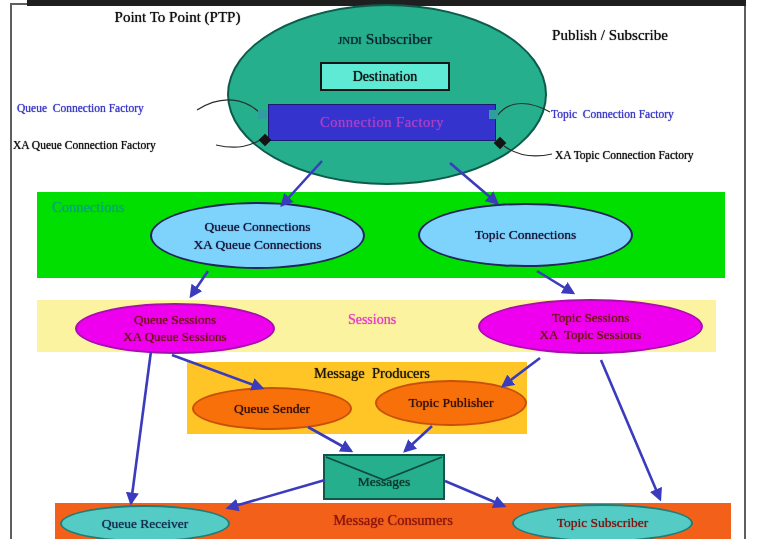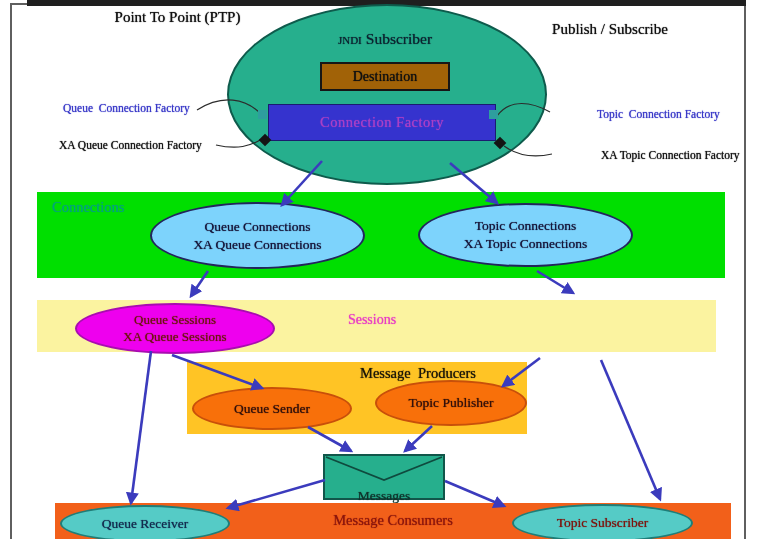--- a/index.html
+++ b/index.html
@@ -2,44 +2,44 @@
 <html><head>
 <meta charset="utf-8">
 <style>
   html,body{margin:0;padding:0;background:#ffffff;}
   #canvas{
     position:relative;width:762px;height:539px;background:#ffffff;overflow:hidden;
     font-family:"Liberation Serif",serif;font-weight:400;
   }
   .abs{position:absolute;}
   .smear{text-shadow:0 0 1px currentColor;}
-  .pre{white-space:pre;margin-left:46px;}
+  .pre{white-space:pre;}
   .center{text-align:center;}
   .ell{
     position:absolute;border-radius:50%;box-sizing:border-box;
     display:flex;flex-direction:column;align-items:center;justify-content:center;
     text-align:center;line-height:1.3;
   }
   .band{position:absolute;box-sizing:border-box;}
   .box{position:absolute;box-sizing:border-box;display:flex;align-items:center;justify-content:center;}
 
   
   #frame{left:10px;top:3px;width:736px;height:546px;border:2px solid #5f5f5f;box-sizing:border-box;}
   #topbar{left:27px;top:0;width:719px;height:6px;background:#1f1f1f;}
 
   
   #hdr-ptp{left:90px;top:9px;width:175px;font-size:15px;color:#111;}
-  #hdr-ps{left:535px;top:21px;width:150px;font-size:15px;color:#111;}
+  #hdr-ps{left:535px;top:27px;width:150px;font-size:15px;color:#111;}
 
   
   #jndi{left:227px;top:4px;width:316px;height:177px;background:#26AF8D;border:2px solid #0E5B4C;border-radius:50%;}
   #jndi-title{left:227px;top:30px;width:316px;color:#0B2430;}
   #jndi-title .acr{font-size:11px;}
   #jndi-title .nm{font-size:15.5px;margin-left:4px;}
-  #dest{left:320px;top:62px;width:130px;height:29px;background:#a16207;border:2px solid #161616;font-size:14px;color:#101010;}
+  #dest{left:320px;top:62px;width:130px;height:29px;background:#5eead4;border:2px solid #161616;font-size:14px;color:#101010;}
   #cf{left:268px;top:104px;width:228px;height:37px;background:#3533CE;border:1px solid #1b1b70;font-size:14.5px;color:#A93FC6;letter-spacing:.5px;}
 
   
   .flabel{font-size:11.5px;}
   #lbl-qcf{left:17px;top:102px;color:#3939C8;}
   #lbl-xaqcf{left:13px;top:139px;color:#121212;}
   #lbl-tcf{left:551px;top:108px;color:#3939C8;}
   #lbl-xatcf{left:555px;top:149px;color:#121212;}
 
   
@@ -58,21 +58,21 @@
 
   
   #band-prod{left:187px;top:362px;width:340px;height:72px;background:#FFC425;}
   #lbl-prod{left:187px;top:365px;width:340px;font-size:14.5px;color:#1C1708;padding-left:15px;}
   .prod-node{background:#F8700A;border:2px solid #C8500A;font-size:13.5px;color:#33100A;text-align:right;}
   #node-qsend{left:192px;top:387px;width:160px;height:43px;}
   #node-tpub{left:375px;top:380px;width:152px;height:46px;}
 
   
   #msg{left:323px;top:454px;width:122px;height:46px;background:#26AF8D;border:2px solid #11564A;}
-  #msg-label{left:323px;top:474px;width:122px;font-size:13.5px;color:#0F332B;margin-top:14px;}
+  #msg-label{left:323px;top:474px;width:122px;font-size:13.5px;color:#0F332B;}
 
   
   #band-cons{left:55px;top:503px;width:676px;height:43px;background:#F2601A;}
   #lbl-cons{left:55px;top:512px;width:676px;font-size:14.5px;color:#8C160C;}
   .cons-node{background:#55CBC6;border:2px solid #1F7D78;font-size:13.5px;}
   #node-qrecv{left:60px;top:505px;width:170px;height:37px;color:#132C4E;align-items:center;}
   #node-tsub{left:512px;top:504px;width:181px;height:38px;color:#7C150F;justify-content:center;}
 
   #overlay{position:absolute;left:0;top:0;z-index:40;pointer-events:none;}
 </style>
@@ -104,28 +104,31 @@
   <div id="lbl-xatcf" class="abs flabel pre smear">XA Topic Connection Factory</div>
 
   <div id="band-conn" class="band"></div>
   <div id="lbl-conn" class="abs smear">Connections</div>
   <div id="node-qconn" class="ell conn-node smear">
     <div>Queue Connections</div>
     <div>XA Queue Connections</div>
   </div>
   <div id="node-tconn" class="ell conn-node smear">
     <div>Topic Connections</div>
-    <div>XA Topic Connections</div>
   </div>
 
   <div id="band-sess" class="band"></div>
   <div id="lbl-sess" class="abs center smear">Sessions</div>
   <div id="node-qsess" class="ell sess-node smear">
     <div>Queue Sessions</div>
     <div>XA Queue Sessions</div>
+  </div>
+  <div id="node-tsess" class="ell sess-node smear">
+    <div>Topic Sessions</div>
+    <div class="pre">XA  Topic Sessions</div>
   </div>
 
   <div id="band-prod" class="band"></div>
   <div id="lbl-prod" class="abs center pre smear">Message  Producers</div>
   <div id="node-qsend" class="ell prod-node smear">
     <div>Queue Sender</div>
   </div>
   <div id="node-tpub" class="ell prod-node smear">
     <div>Topic Publisher</div>
   </div>

